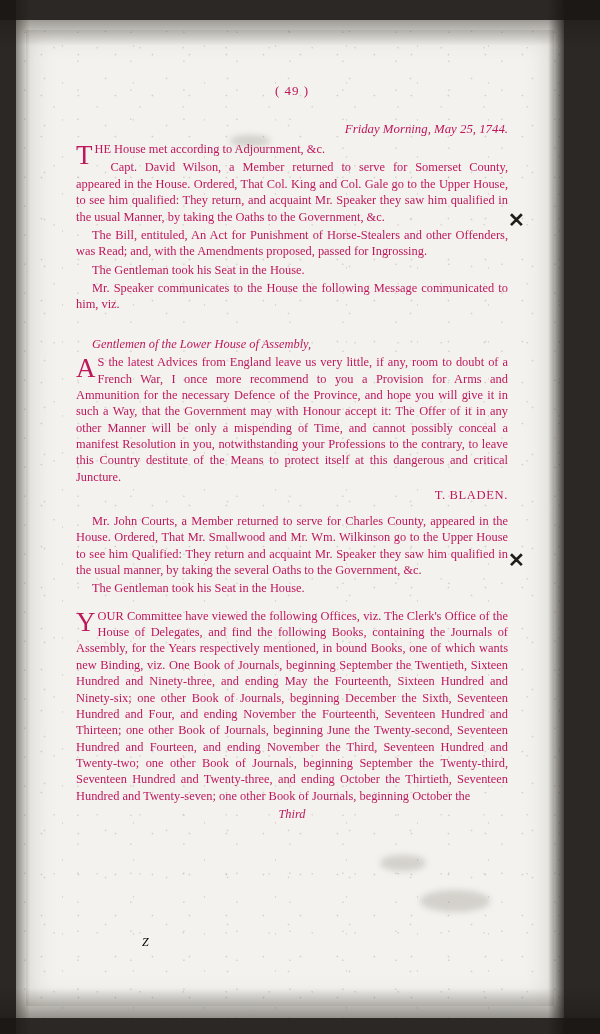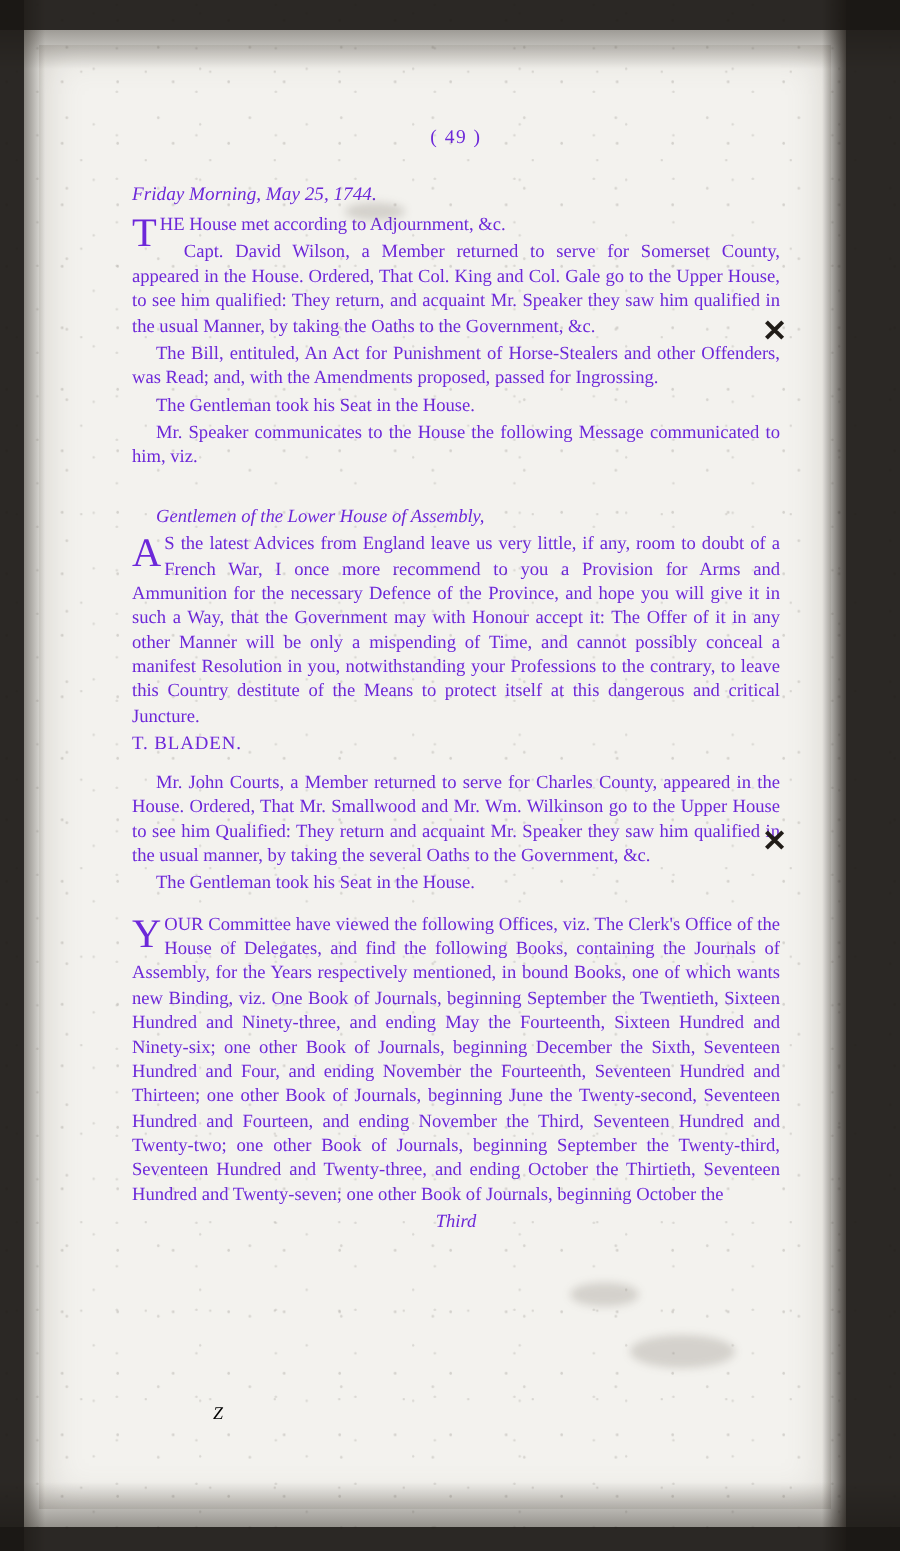--- a/index.html
+++ b/index.html
@@ -64,38 +64,38 @@
     left: 26px;
     top: 30px;
     width: 528px;
     height: 976px;
     background: #f3f2ee;
     box-shadow: inset 0 0 28px rgba(120,112,98,0.32);
   }
 
   .content {
     position: absolute;
-    left: 62px;
+    left: 50px;
     top: 52px;
     width: 432px;
-    color: #6d28d9;
+    color: #be185d;
     font-size: 12.4px;
     line-height: 1.32;
     text-align: justify;
   }
 
   .pagenum {
     text-align: center;
     font-size: 13px;
     letter-spacing: 1px;
     margin-bottom: 22px;
   }
 
   .headline {
-    text-align: left;
+    text-align: right;
     font-style: italic;
     font-size: 12.8px;
     margin-bottom: 3px;
   }
 
   p {
     margin: 0 0 2px 0;
     text-indent: 16px;
   }
   p.noind { text-indent: 0; }
@@ -109,21 +109,21 @@
     font-family: "Liberation Serif", serif;
   }
 
   .blockhead {
     font-style: italic;
     margin: 12px 0 2px 0;
     text-indent: 16px;
   }
 
   .signature {
-    text-align: left;
+    text-align: right;
     letter-spacing: 0.6px;
     margin: 1px 0 4px 0;
     font-size: 12.6px;
   }
 
   .gap { height: 9px; }
   .gap-sm { height: 5px; }
 
   .tailword {
     text-align: center;

